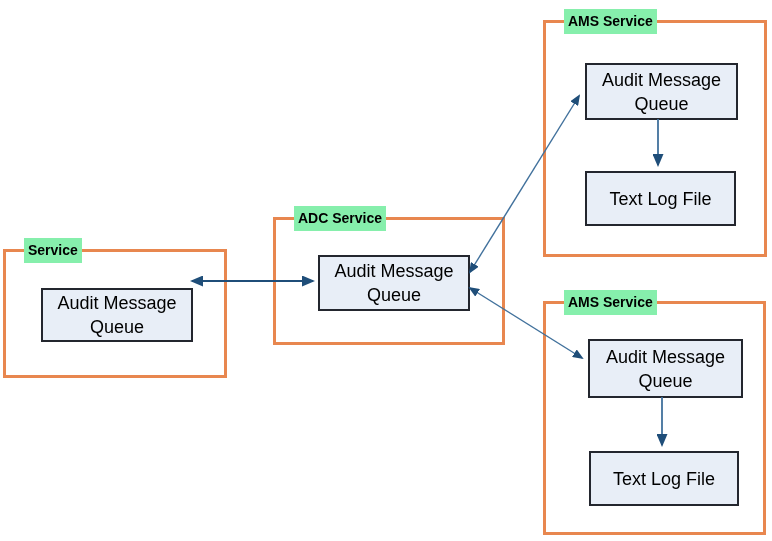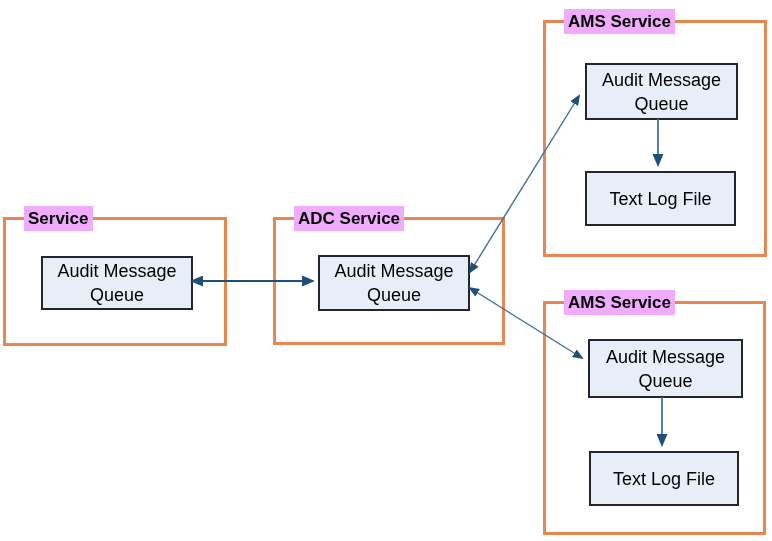--- a/index.html
+++ b/index.html
@@ -12,23 +12,23 @@
   }
   .container-box{
     position:absolute;
     border:3px solid #E8874F;
     background:transparent;
     box-sizing:border-box;
   }
   .container-title{
     position:absolute;
     top:-14px;left:18px;
-    background:#f0abfc;
+    background:#86efac;
     padding:0 4px;
-    font-size:17px;
+    font-size:14px;
     font-weight:bold;
     color:#000000;
     line-height:25px;
     white-space:nowrap;
   }
   .node-box{
     position:absolute;
     background:#E8EEF7;
     border:2px solid #0369a1;
     box-sizing:border-box;
@@ -56,21 +56,21 @@
   #arrow-layer{
     position:absolute;left:0;top:0;width:772px;height:541px;
     pointer-events:none;
   }
 </style>
 </head>
 <body>
 
 <div id="canvas">
 
-  <div id="box-service" class="container-box" style="border-color: rgb(232, 135, 79);">
+  <div id="box-service" class="container-box" style="border-color: rgb(232, 135, 79); margin-top: 32px;">
     <div class="container-title">Service</div>
     <div id="node-service-queue" class="node-box" style="background: rgb(232, 238, 247); border-color: rgb(35, 38, 46);">Audit Message Queue</div>
   </div>
 
   <div id="box-adc" class="container-box" style="border-color: rgb(232, 135, 79);">
     <div class="container-title">ADC Service</div>
     <div id="node-adc-queue" class="node-box" style="background: rgb(232, 238, 247); border-color: rgb(35, 38, 46);">Audit Message Queue</div>
   </div>
 
   <div id="box-ams-top" class="container-box" style="border-color: rgb(232, 135, 79);">

